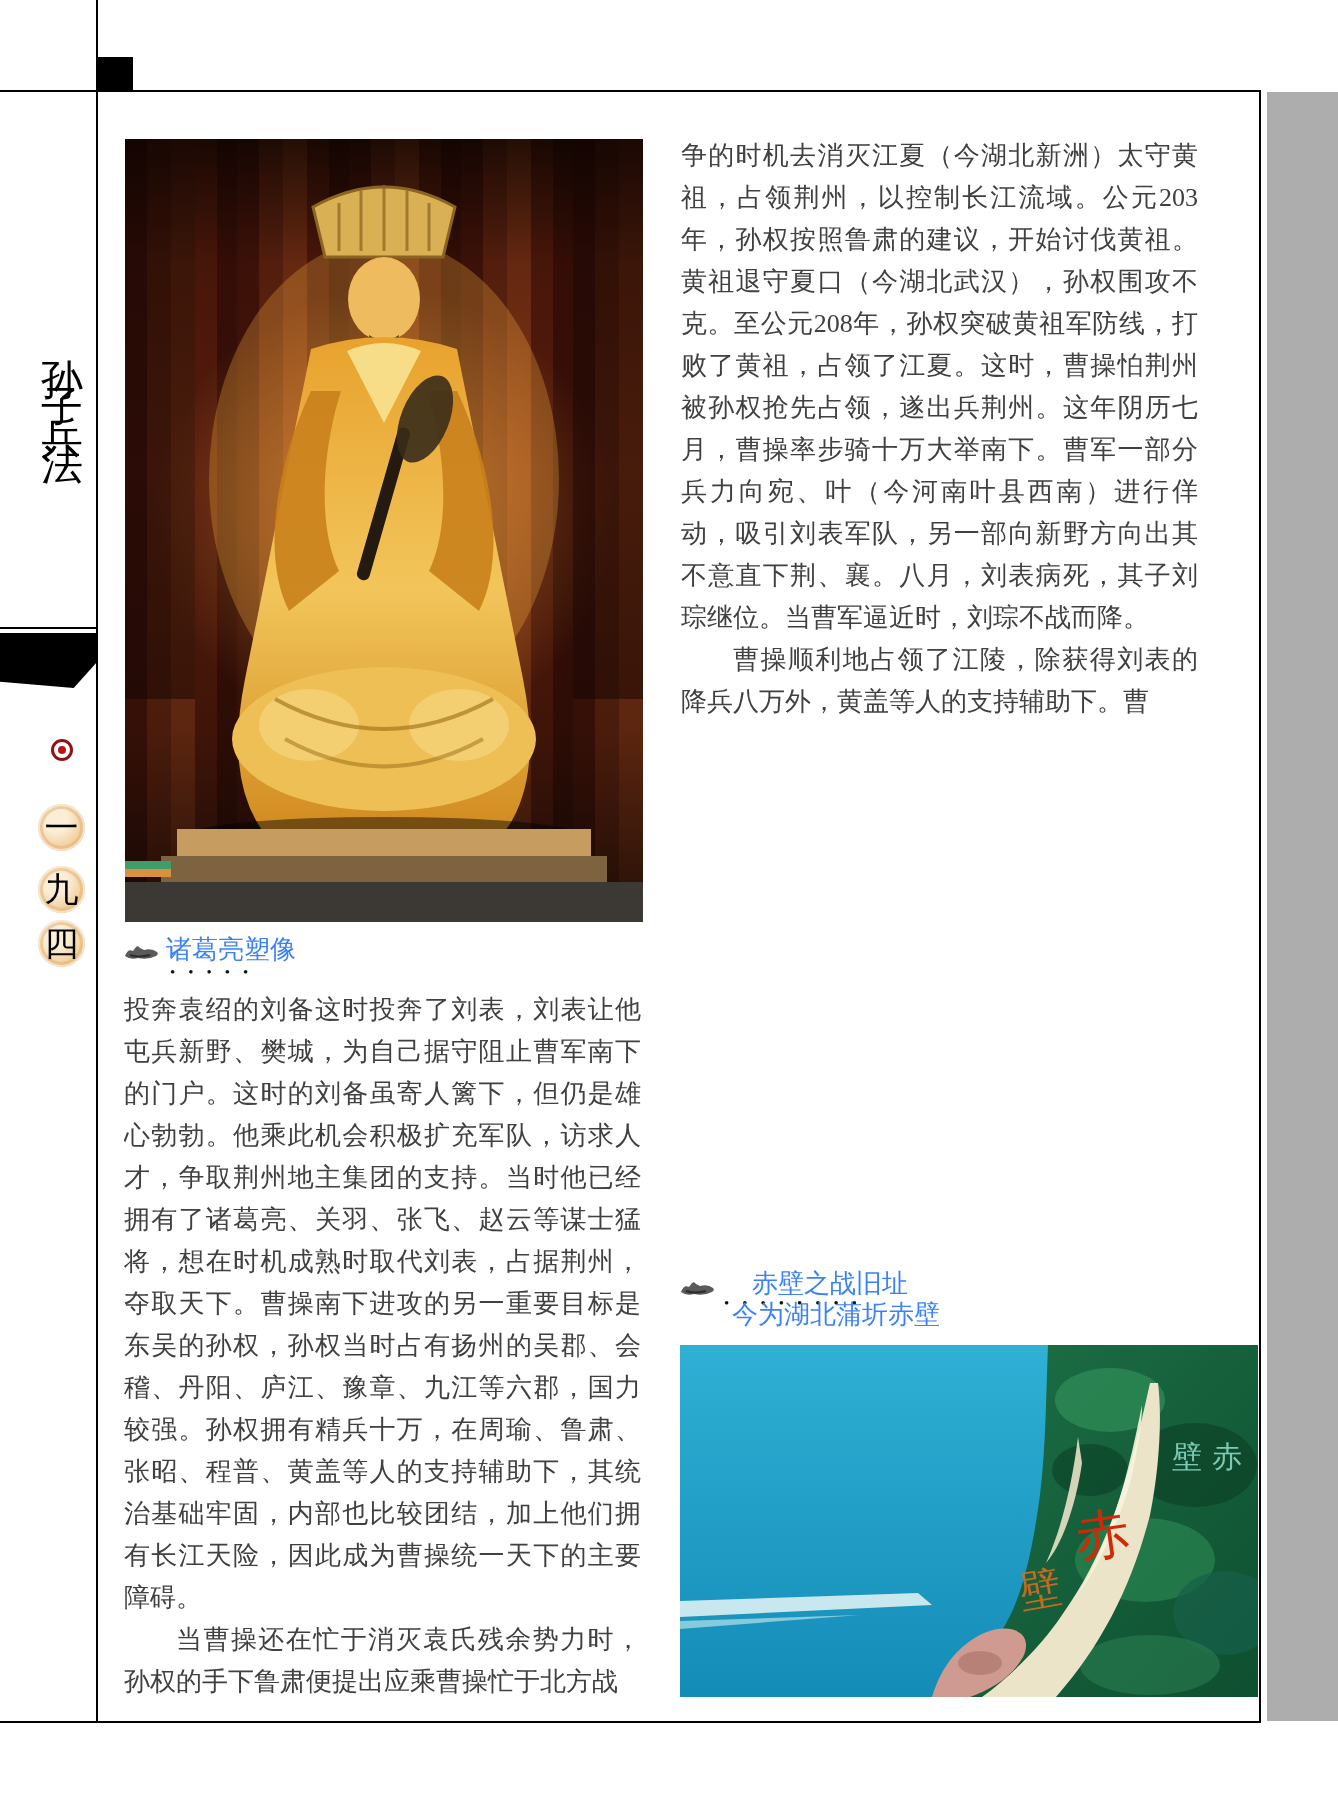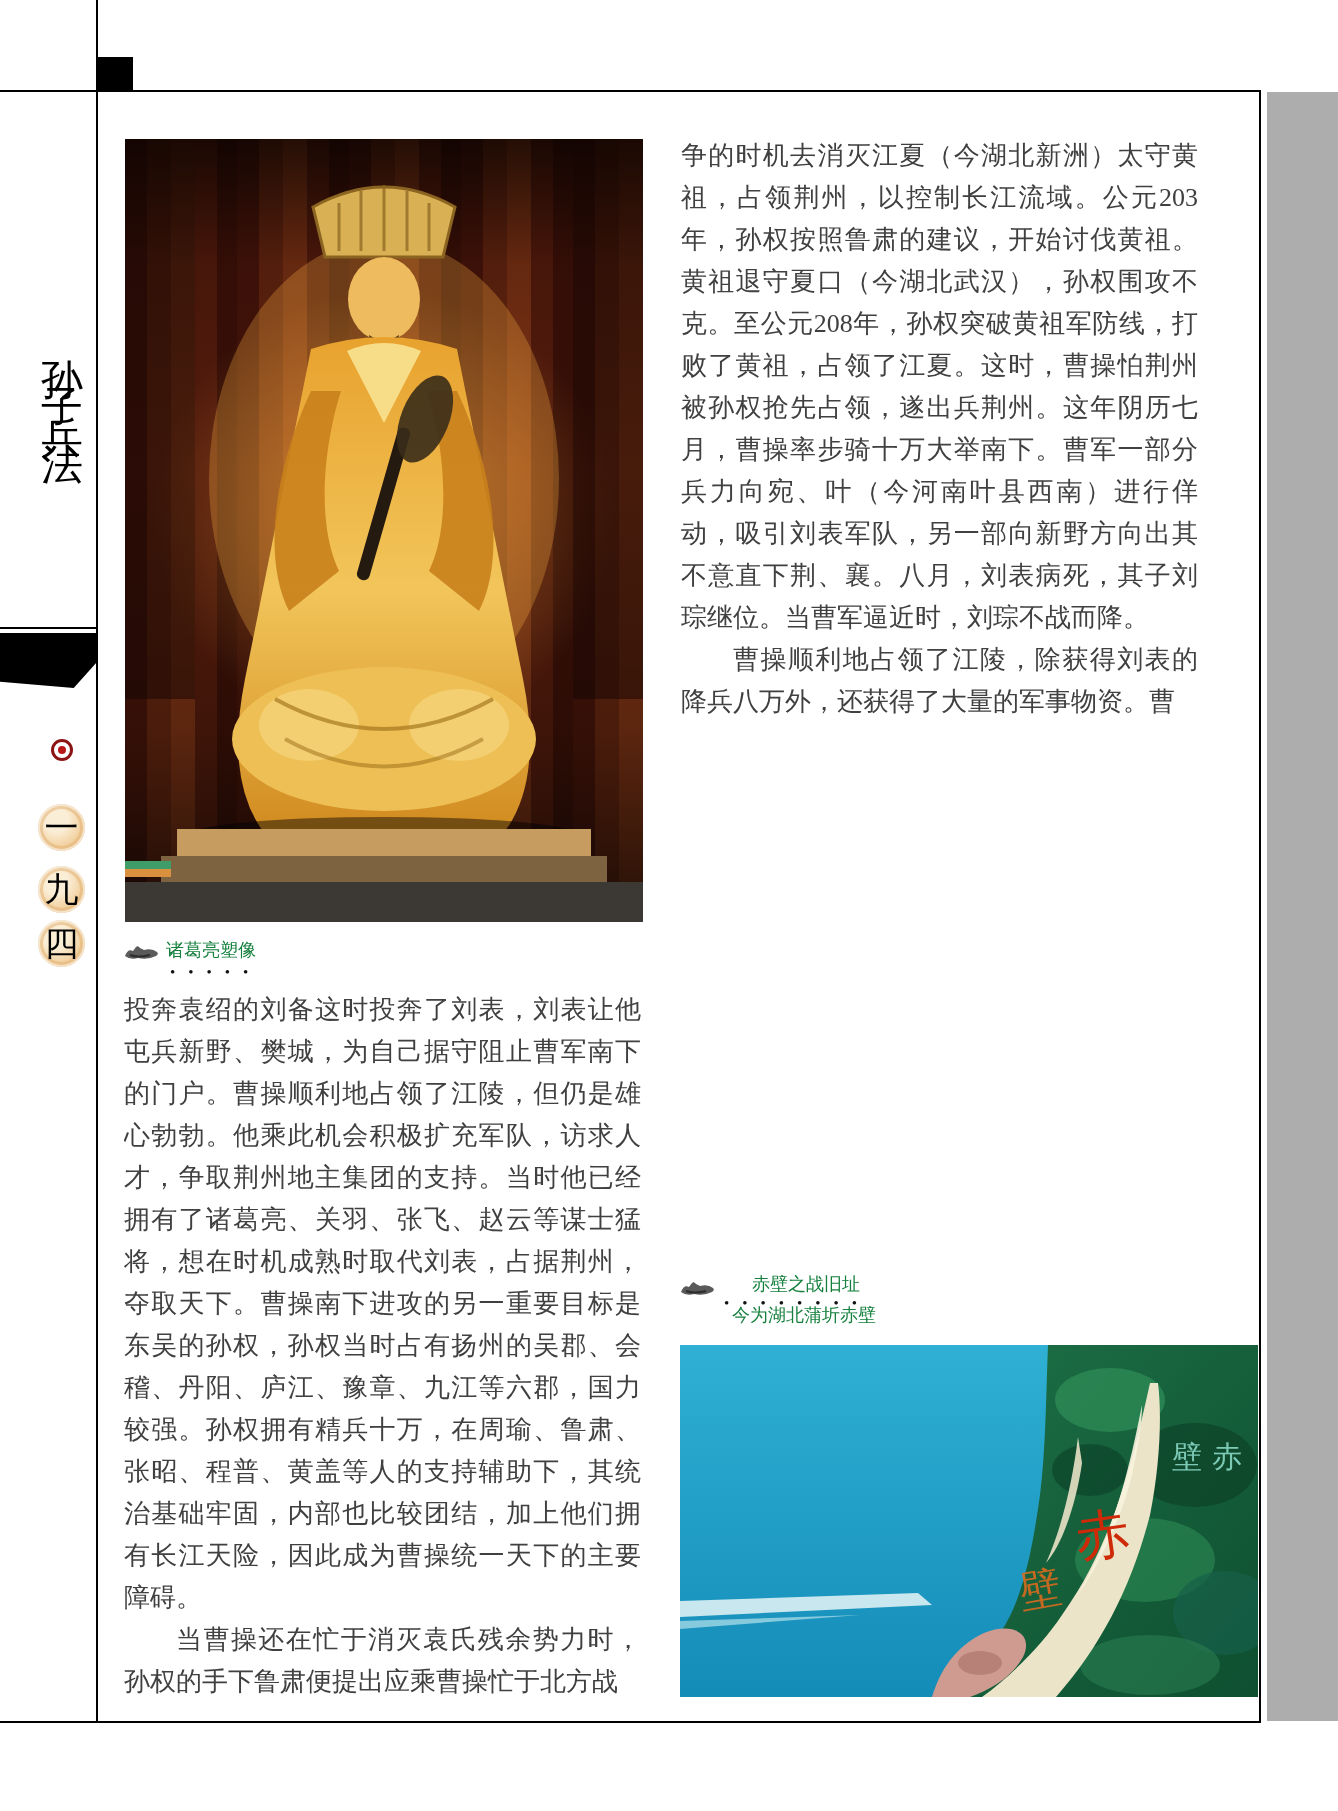--- a/index.html
+++ b/index.html
@@ -31,21 +31,21 @@
 
   
   .col{position:absolute;width:517px;text-align:justify;text-justify:inter-ideograph;
        font-size:26px;line-height:42px;color:#404040;}
   .col p{margin:0;}
   .col p.indent{text-indent:2em;}
   .left-col{left:124px;top:989px;height:724px;overflow:hidden;}
   .right-col{left:681px;top:135px;height:1100px;overflow:hidden;}
 
   
-  .caption{position:absolute;font-size:18px;line-height:24px;color:#15803d;}
+  .caption{position:absolute;font-size:26px;line-height:24px;color:#3b82f6;}
   .dots{position:absolute;font-size:15px;letter-spacing:13px;line-height:12px;color:#111;}
   .marker{position:absolute;width:36px;height:18px;}
 
   
   .photo-statue{
     position:absolute;left:125px;top:139px;width:518px;height:783px;overflow:hidden;
     background:
       radial-gradient(ellipse 62% 40% at 50% 48%, rgba(255,175,60,.45), rgba(120,50,10,0) 72%),
       linear-gradient(180deg, rgba(8,2,0,.78) 0%, rgba(40,10,4,.38) 16%, rgba(40,10,4,.12) 42%, rgba(25,8,2,.42) 76%, rgba(8,4,2,.78) 100%),
       repeating-linear-gradient(90deg,#48150b 0 22px,#6d2a12 22px 46px,#8a3a18 46px 70px,#5a1e0e 70px 92px,#3a1008 92px 112px);
@@ -127,27 +127,27 @@
   </div>
 
   <svg class="marker" style="left:124px;top:944px;" viewBox="0 0 36 18">
     <path d="M1,12 Q4,4 9,7 L12,3 Q14,1 16,4 L20,6 Q28,4 33,8 Q35,10 32,12 Q24,16 14,14 Q6,16 1,12 Z" fill="#5a5a5a"></path>
     <path d="M6,11 Q14,14 26,11" stroke="#2e2e2e" stroke-width="2" fill="none"></path>
   </svg>
   <div class="caption" style="left:166px;top:938px;">诸葛亮塑像</div>
   <div class="dots" style="left:170px;top:966px;">•••••</div>
 
   <div class="col left-col">
-    <p>投奔袁绍的刘备这时投奔了刘表，刘表让他屯兵新野、樊城，为自己据守阻止曹军南下的门户。曹操顺利地占领了江陵，但仍是雄心勃勃。他乘此机会积极扩充军队，访求人才，争取荆州地主集团的支持。当时他已经拥有了诸葛亮、关羽、张飞、赵云等谋士猛将，想在时机成熟时取代刘表，占据荆州，夺取天下。曹操南下进攻的另一重要目标是东吴的孙权，孙权当时占有扬州的吴郡、会稽、丹阳、庐江、豫章、九江等六郡，国力较强。孙权拥有精兵十万，在周瑜、鲁肃、张昭、程普、黄盖等人的支持辅助下，其统治基础牢固，内部也比较团结，加上他们拥有长江天险，因此成为曹操统一天下的主要障碍。</p>
+    <p>投奔袁绍的刘备这时投奔了刘表，刘表让他屯兵新野、樊城，为自己据守阻止曹军南下的门户。这时的刘备虽寄人篱下，但仍是雄心勃勃。他乘此机会积极扩充军队，访求人才，争取荆州地主集团的支持。当时他已经拥有了诸葛亮、关羽、张飞、赵云等谋士猛将，想在时机成熟时取代刘表，占据荆州，夺取天下。曹操南下进攻的另一重要目标是东吴的孙权，孙权当时占有扬州的吴郡、会稽、丹阳、庐江、豫章、九江等六郡，国力较强。孙权拥有精兵十万，在周瑜、鲁肃、张昭、程普、黄盖等人的支持辅助下，其统治基础牢固，内部也比较团结，加上他们拥有长江天险，因此成为曹操统一天下的主要障碍。</p>
     <p class="indent">当曹操还在忙于消灭袁氏残余势力时，孙权的手下鲁肃便提出应乘曹操忙于北方战</p>
   </div>
 
   <div class="col right-col">
     <p>争的时机去消灭江夏（今湖北新洲）太守黄祖，占领荆州，以控制长江流域。公元203年，孙权按照鲁肃的建议，开始讨伐黄祖。黄祖退守夏口（今湖北武汉），孙权围攻不克。至公元208年，孙权突破黄祖军防线，打败了黄祖，占领了江夏。这时，曹操怕荆州被孙权抢先占领，遂出兵荆州。这年阴历七月，曹操率步骑十万大举南下。曹军一部分兵力向宛、叶（今河南叶县西南）进行佯动，吸引刘表军队，另一部向新野方向出其不意直下荆、襄。八月，刘表病死，其子刘琮继位。当曹军逼近时，刘琮不战而降。</p>
-    <p class="indent">曹操顺利地占领了江陵，除获得刘表的降兵八万外，还获得了大量的军事物资。曹</p>
+    <p class="indent">曹操顺利地占领了江陵，除获得刘表的降兵八万外，黄盖等人的支持辅助下。曹</p>
   </div>
 
   <svg class="marker" style="left:680px;top:1280px;" viewBox="0 0 36 18">
     <path d="M1,12 Q4,4 9,7 L12,3 Q14,1 16,4 L20,6 Q28,4 33,8 Q35,10 32,12 Q24,16 14,14 Q6,16 1,12 Z" fill="#5a5a5a"></path>
     <path d="M6,11 Q14,14 26,11" stroke="#2e2e2e" stroke-width="2" fill="none"></path>
   </svg>
   <div class="caption" style="left:752px;top:1272px;">赤壁之战旧址</div>
   <div class="dots" style="left:724px;top:1297px;">••••••••</div>
   <div class="caption" style="left:732px;top:1303px;">今为湖北蒲圻赤壁</div>
 

